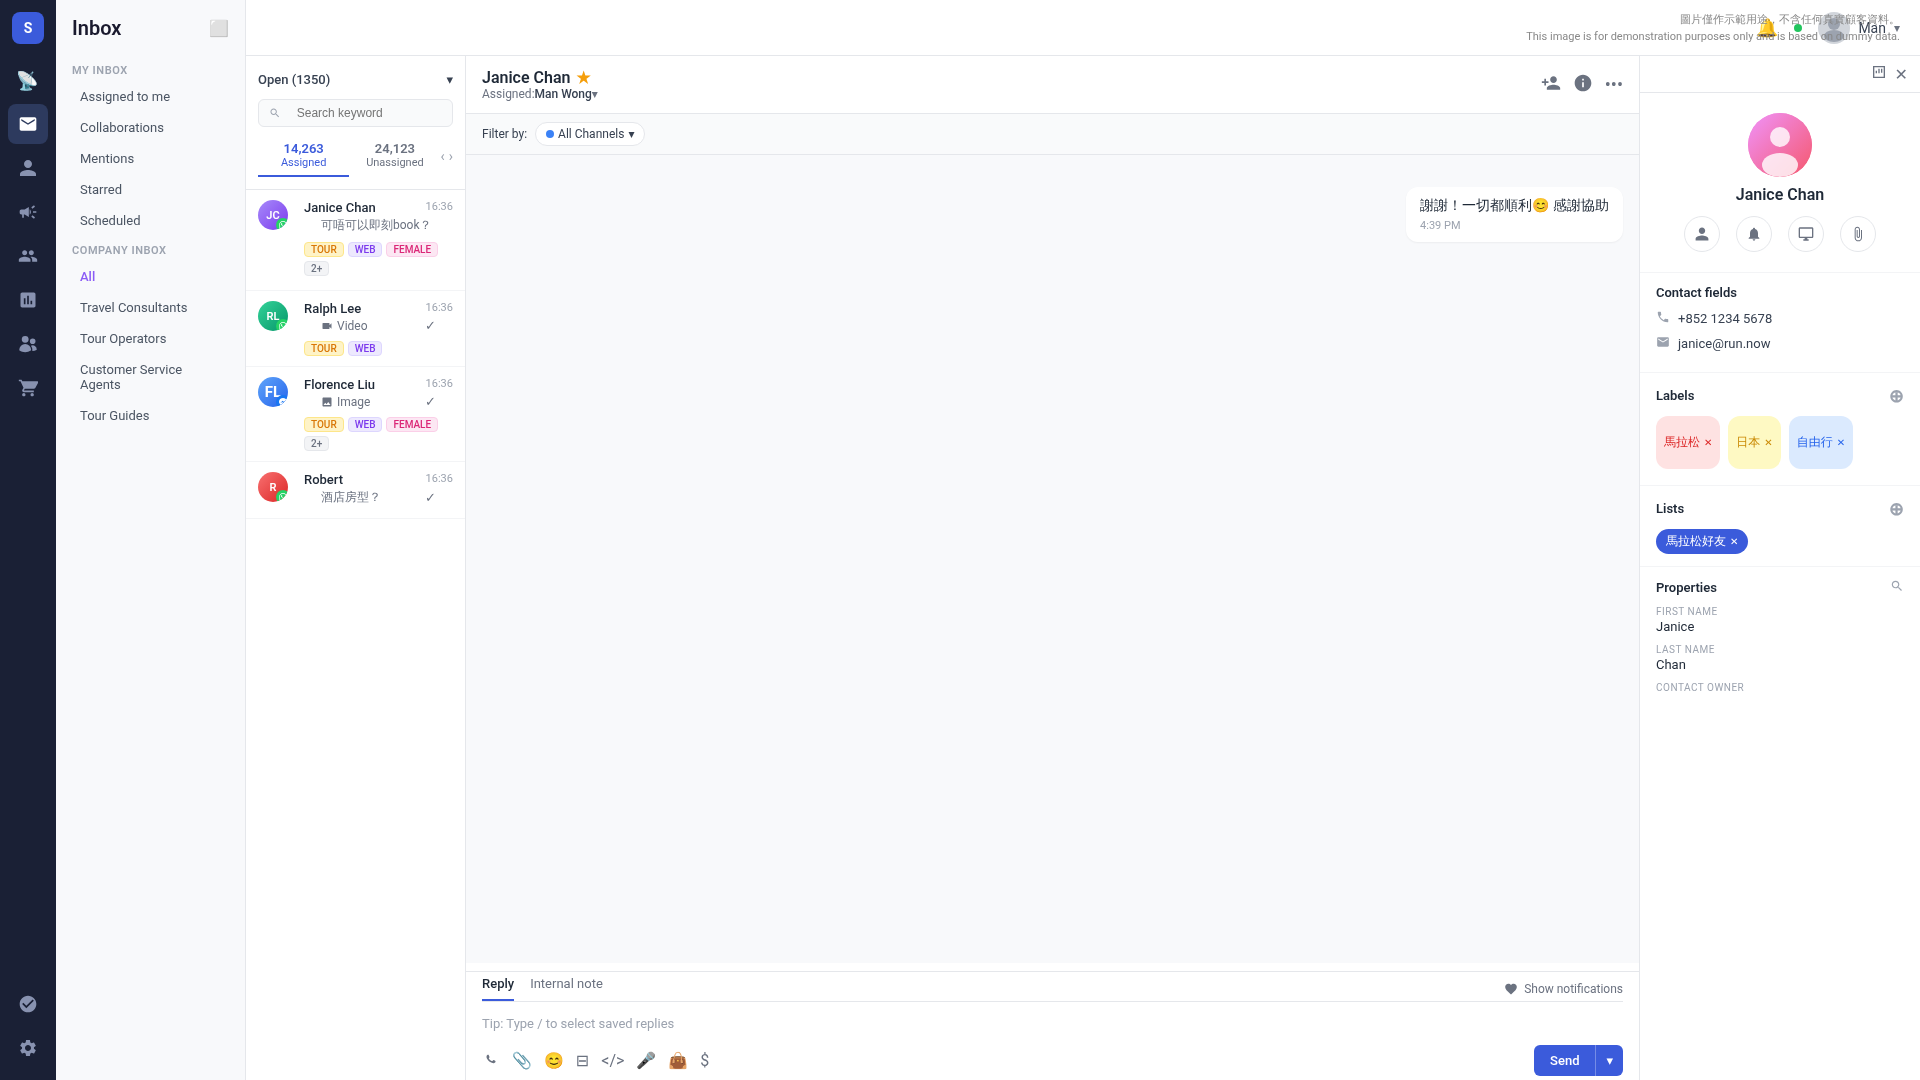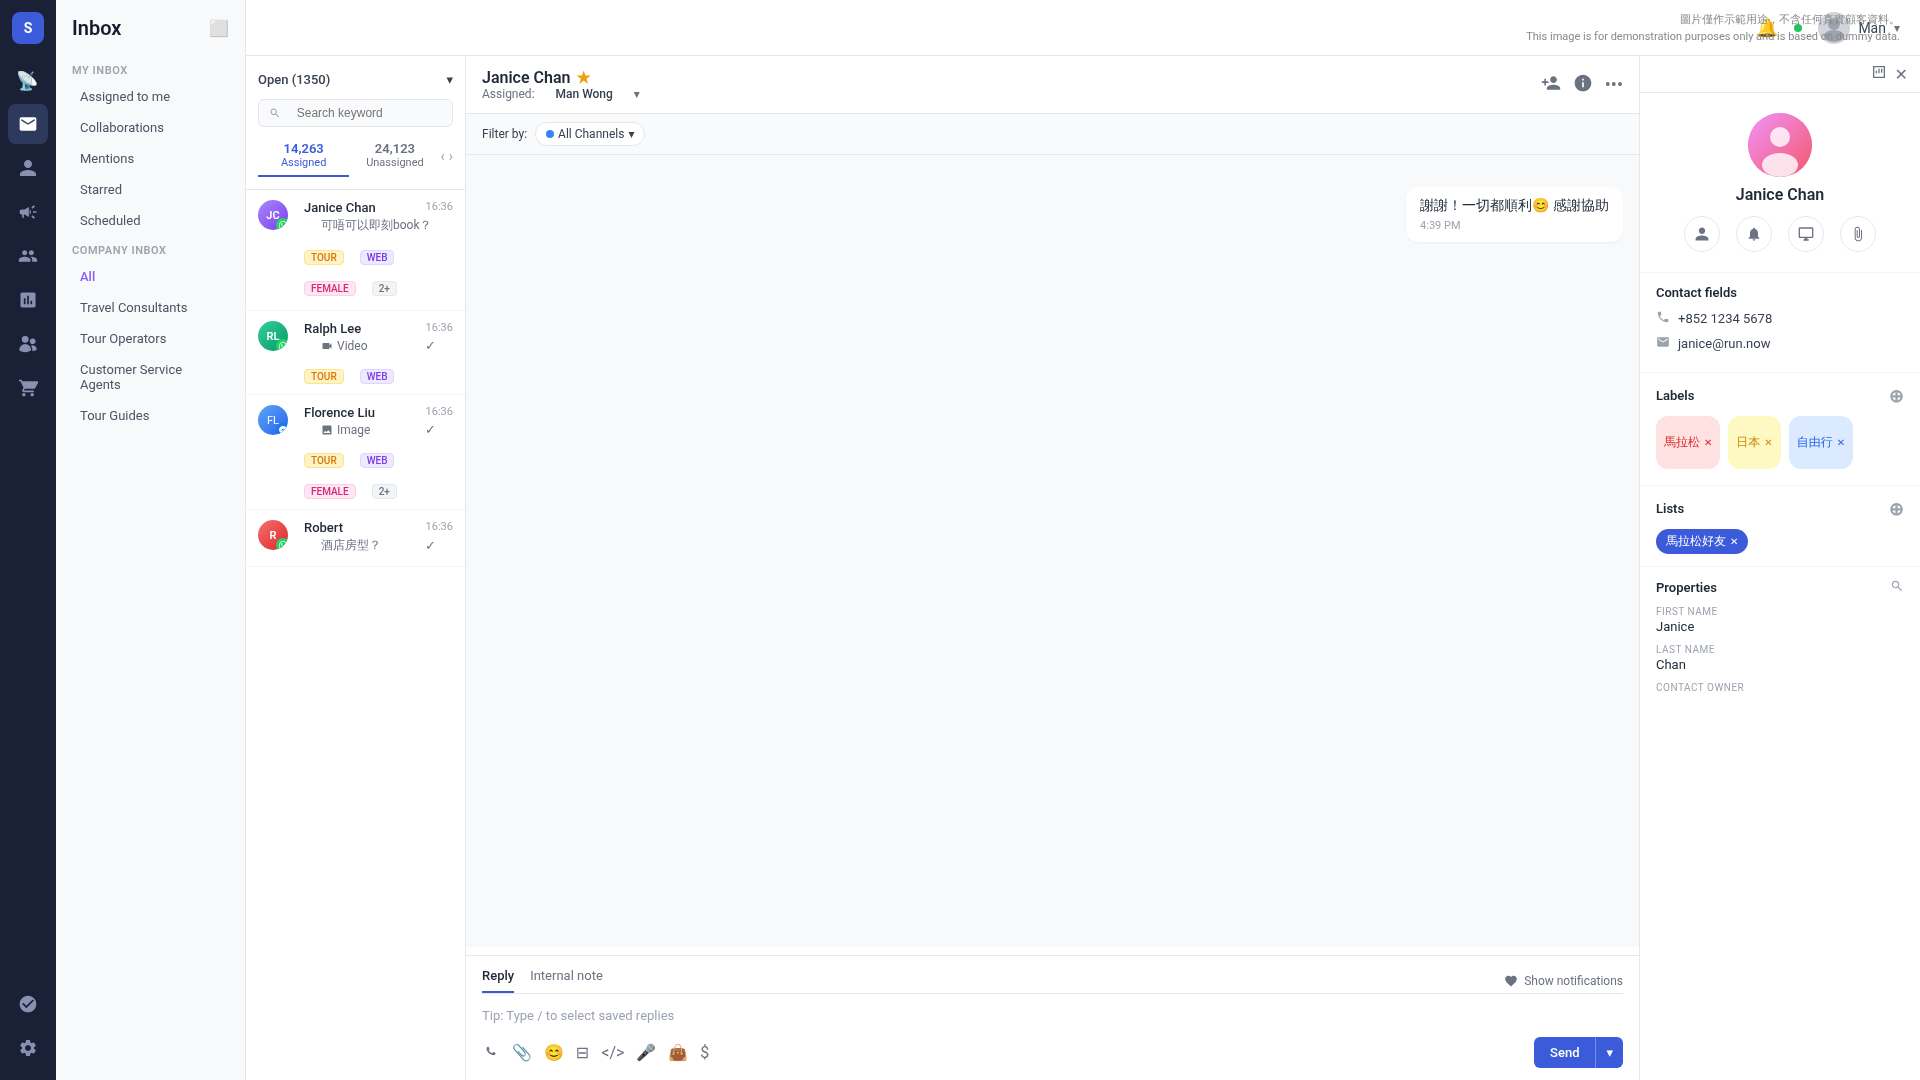--- a/index.html
+++ b/index.html
@@ -310,22 +310,22 @@
       font-size: 12px;
       color: #6b7280;
       margin: 2px 17px;
       display: flex;
       align-items: center;
       gap: 4px;
     }
 
     .conv-tags {
       display: flex;
-      gap: 16px;
-      margin-top: 16px;
+      gap: 4px;
+      margin-top: 8px;
       flex-wrap: wrap;
     }
 
     .conv-tag {
       font-size: 10px;
       padding: 1px 6px;
       border-radius: 4px;
       font-weight: 500;
     }
 
@@ -358,21 +358,21 @@
       display: flex;
       align-items: center;
       gap: 6px;
     }
 
     .chat-header-assigned {
       font-size: 12px;
       color: #6b7280;
       display: flex;
       align-items: flex-start;
-      gap: 21px;
+      gap: 0;
     }
 
     .chat-header-actions {
       display: flex;
       align-items: center;
       gap: 12px;
     }
 
     .chat-filter-bar {
       padding: 8px 16px;
@@ -426,21 +426,21 @@
     }
 
     .message-time {
       font-size: 11px;
       color: #9ca3af;
       margin-top: 4px;
     }
 
     .chat-reply-area {
       border-top: 1px solid #e5e7eb;
-      padding: 12px 16px;
+      padding: 4px 16px;
       margin-top: 8px;
     }
 
     .reply-tabs {
       display: flex;
       gap: 16px;
       margin-bottom: 10px;
       border-bottom: 1px solid #e5e7eb;
     }
 
@@ -901,21 +901,21 @@
                   <span class="conv-tag tag-tour">TOUR</span>
                   <span class="conv-tag tag-web">WEB</span>
                 </div>
               </div>
             </div>
           </div>
 
           <div class="conv-item">
             <div style="display:flex;align-items:flex-start;gap:8px;">
               <div class="conv-item-avatar avatar-circle-3" style="position:relative;">
-                <span style="font-size:11px;color:white;font-weight:400;">FL</span>
+                <span style="font-size:15px;color:white;font-weight:700;">FL</span>
                 <div class="messenger-badge">
                   <svg width="8" height="8" viewBox="0 0 24 24" fill="white">
                       <path d="M12 0C5.373 0 0 4.974 0 11.111c0 3.498 1.744 6.614 4.469 8.652V24l4.088-2.242c1.092.301 2.246.464 3.443.464 6.627 0 12-4.974 12-11.111C24 4.974 18.627 0 12 0zm1.191 14.963l-3.055-3.26-5.963 3.26L10.732 8l3.131 3.259L19.752 8l-6.561 6.963z"></path>
                     </svg>
                 </div>
               </div>
               <div class="conv-item-info">
                 <div style="display:flex;justify-content:space-between;">
                   <span class="conv-item-name">Florence Liu</span>
                   <span class="conv-item-time">16:36</span>

